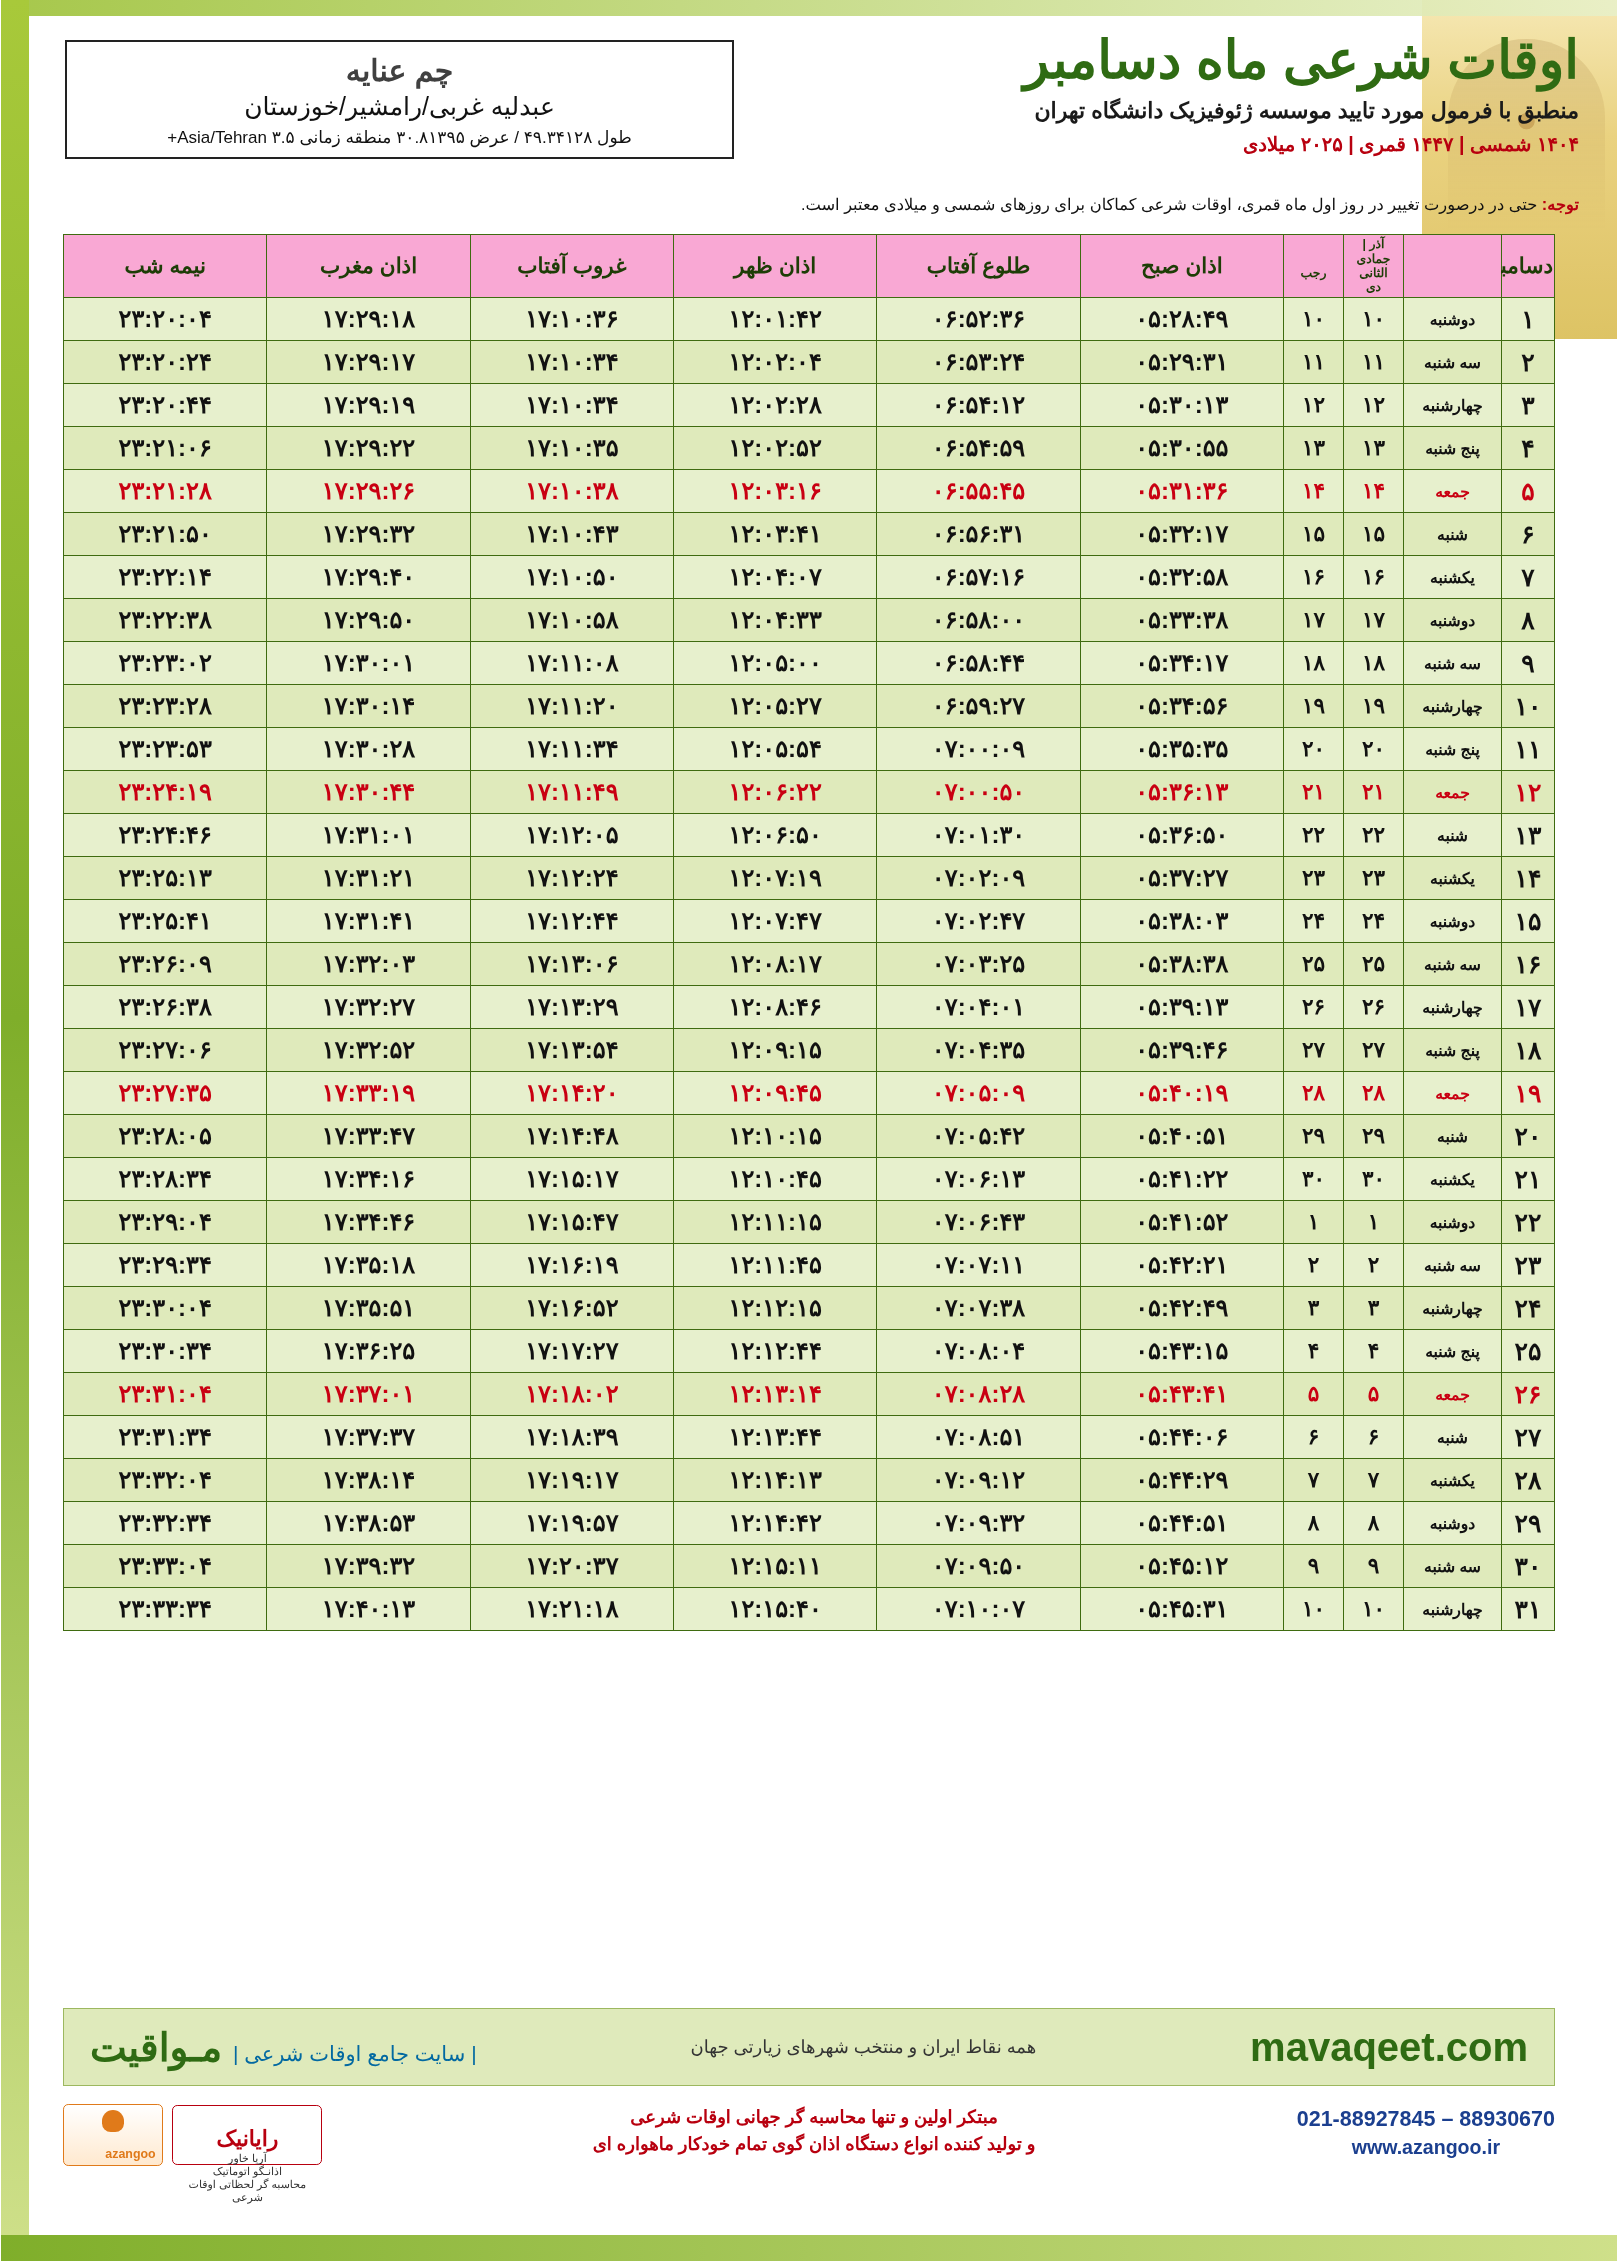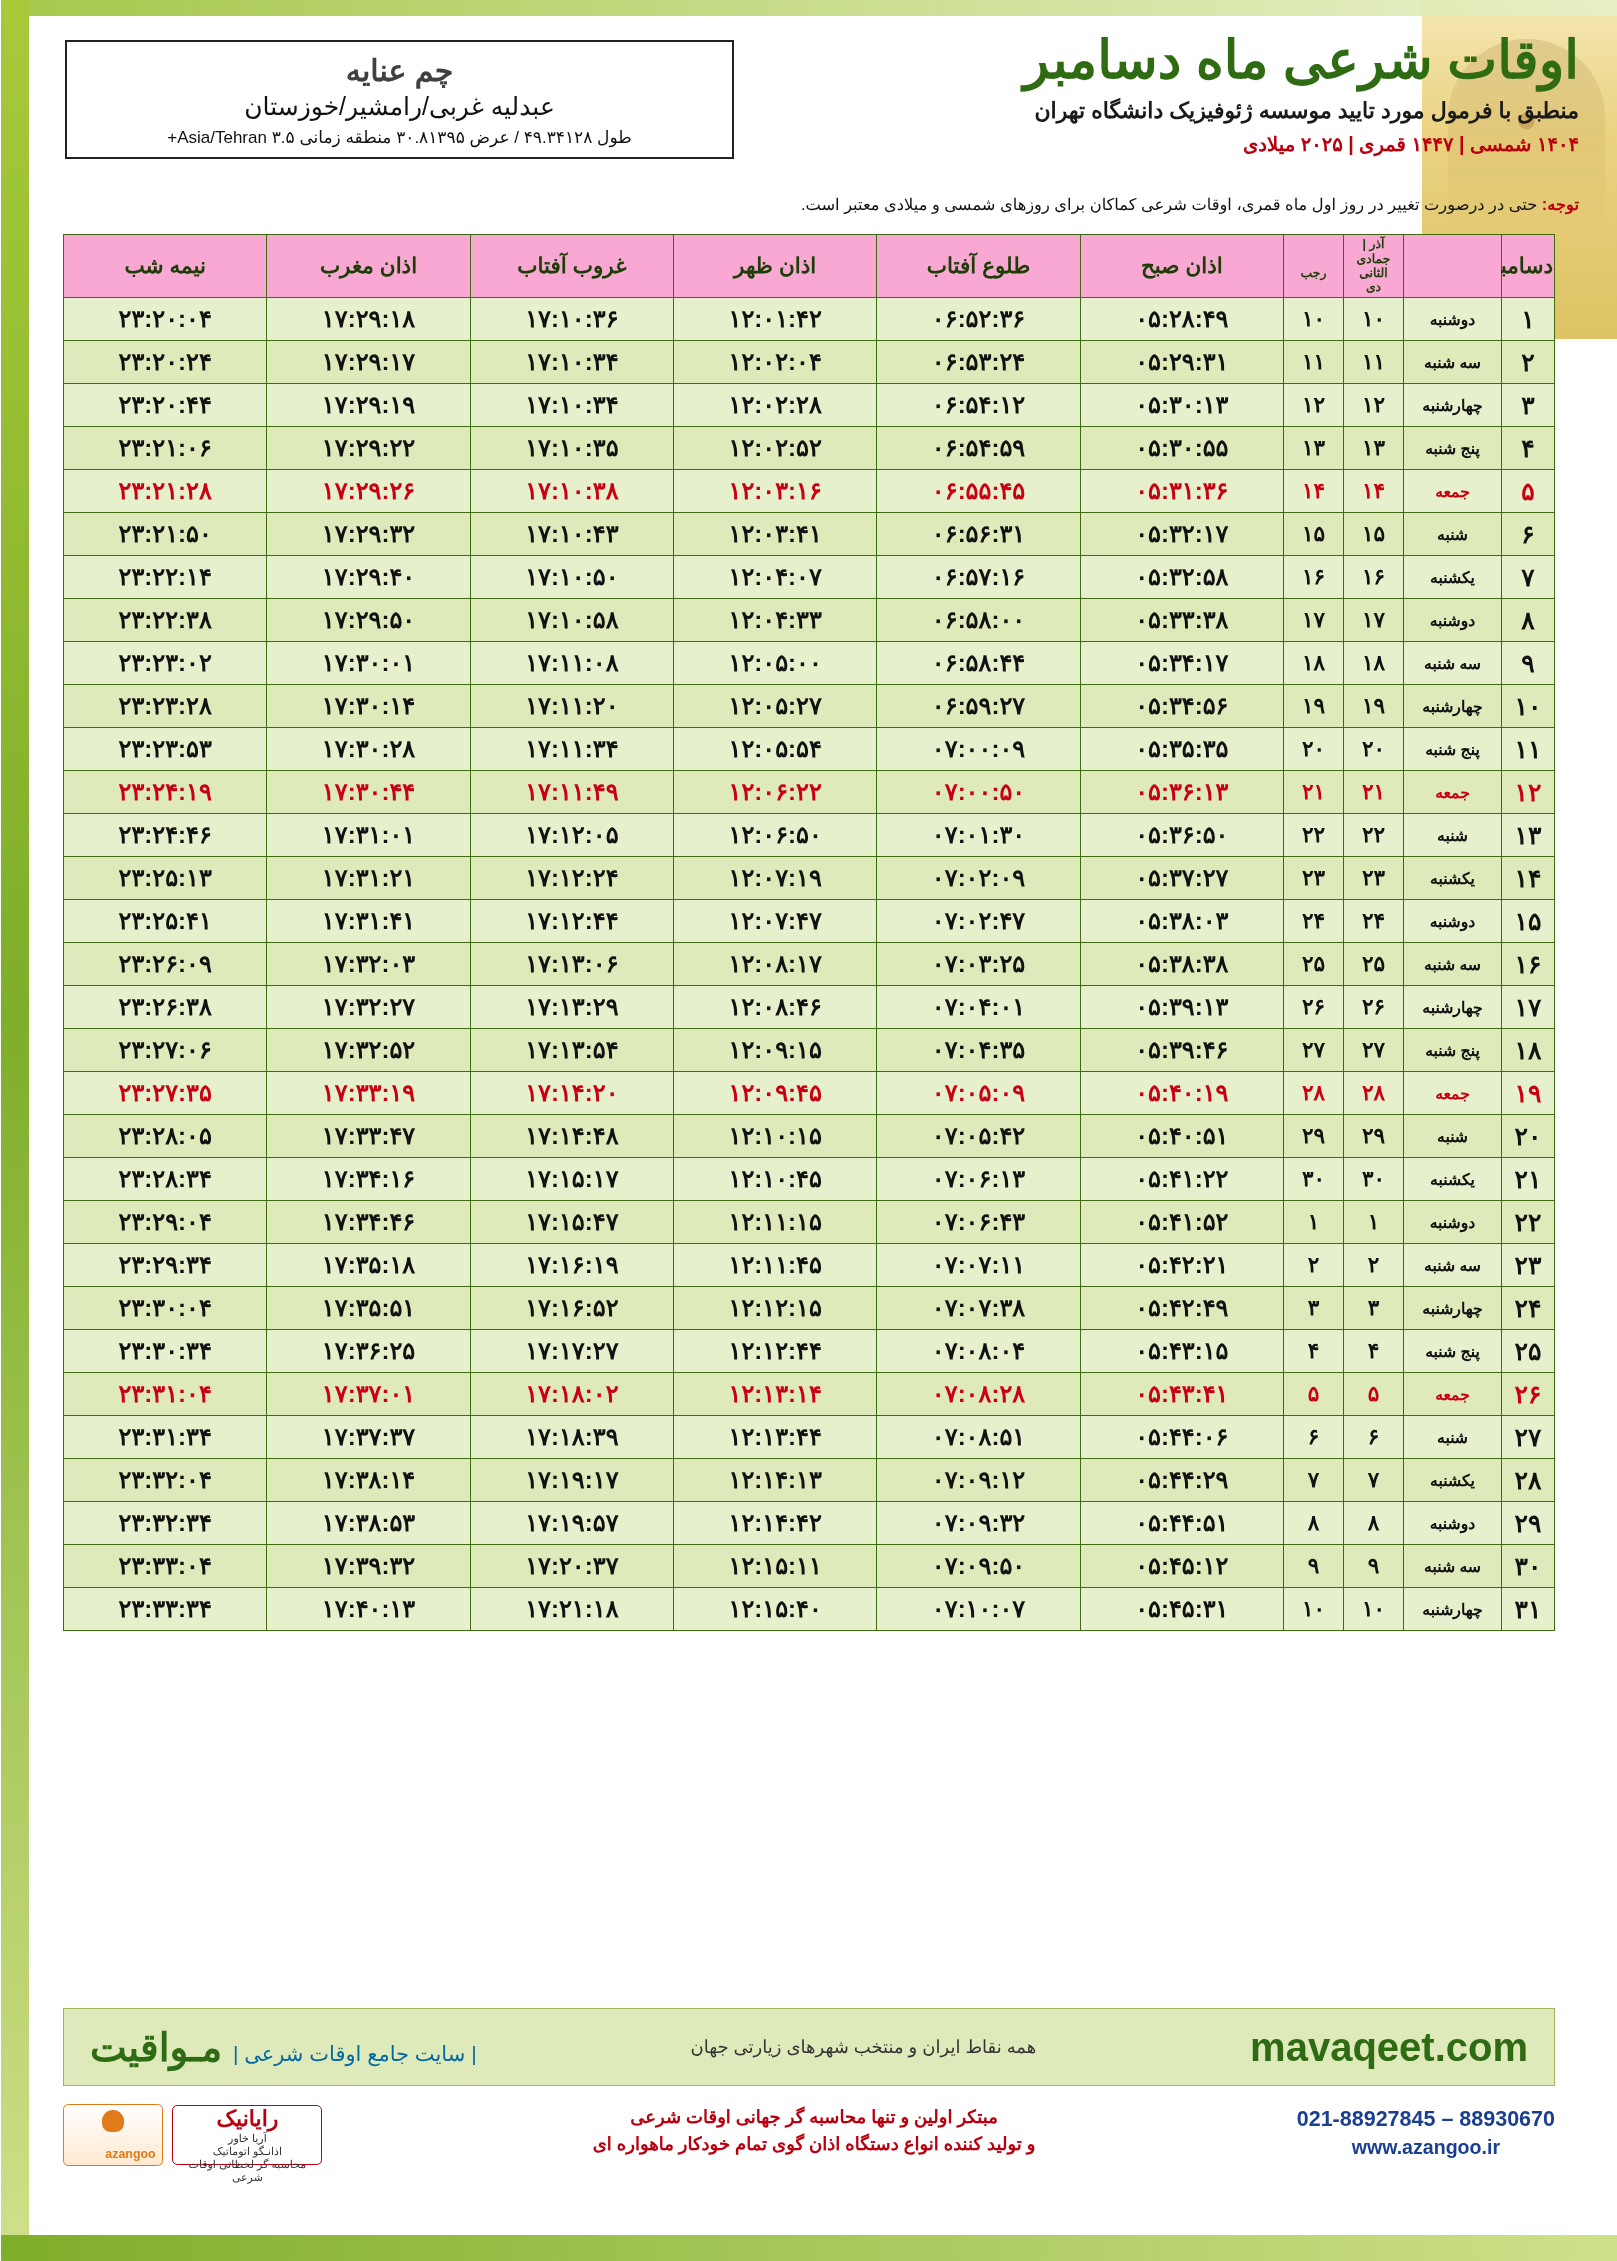--- a/index.html
+++ b/index.html
@@ -115,21 +115,21 @@
     position:relative;text-align:center;
   }
   .logo-azangoo .dome{
     position:absolute;top:5.2px;left:50%;transform:translateX(-50%);
     width:22px;height:22px;background:#e07a1a;border-radius:50% 50% 40% 40%;
   }
   .logo-azangoo .lbl{position:absolute;bottom:3.9px;left:0;right:0;font-size:12.4px;color:#e07a1a;font-weight:bold;padding-left:35px;}
   .logo-rayaneek{
     display:inline-block;vertical-align:middle;margin-right:9px;
     width:150px;height:60px;border:1.3px solid #b8000f;border-radius:5.2px;
-    background:#fff;text-align:center;padding-top:0;box-sizing:border-box;
+    background:#fff;text-align:center;padding-top:20px;box-sizing:border-box;
   }
   .logo-rayaneek .t1{font-size:22px;font-weight:bold;color:#b8000f;}
   .logo-rayaneek .t2{font-size:11px;color:#333;}
   .bot-center{direction:rtl;text-align:center;font-size:18px;color:#b8000f;font-weight:bold;line-height:1.5;}
   .bot-left{direction:ltr;text-align:center;font-size:21.5px;color:#1b3f8f;font-weight:bold;line-height:1.4;}
   .bot-left .web{font-size:19.6px;}
 </style>
 </head>
 <body>
 

